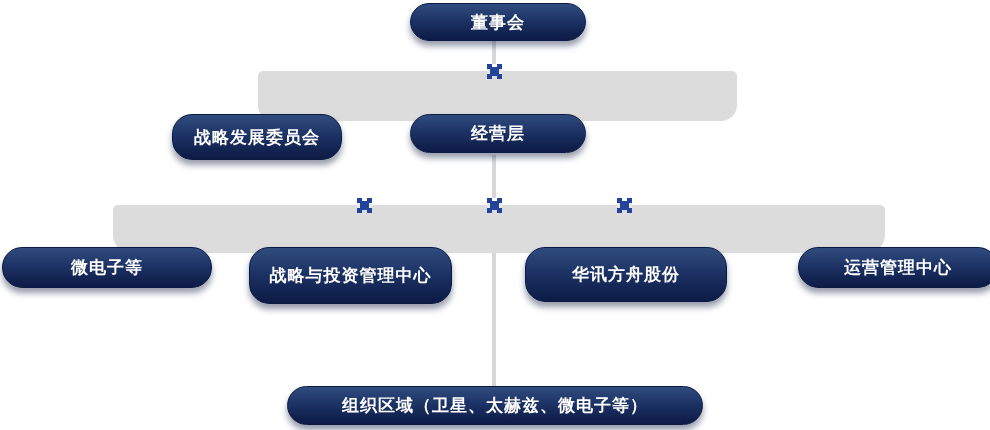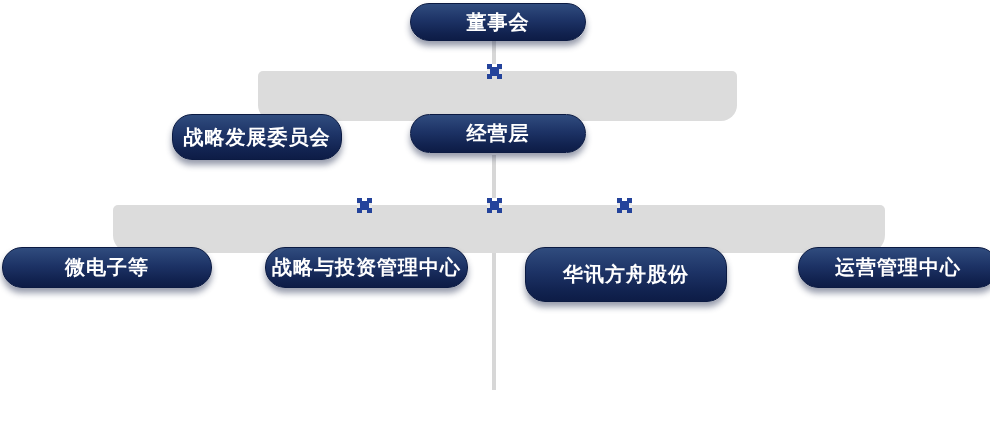--- a/index.html
+++ b/index.html
@@ -26,33 +26,33 @@
                     background:#e9e9e9; box-shadow:12px 0 0 #e9e9e9; }
   .anchor-1 { left:487px; top:64px; }
   .anchor-2 { left:357px; top:198px; }
   .anchor-3 { left:487px; top:198px; }
   .anchor-4 { left:617px; top:198px; }
 
   
   .node {
     position:absolute; z-index:4;
     display:flex; align-items:center; justify-content:center;
-    color:#ffffff; font-weight:bold; font-size:20px; letter-spacing:1px;
+    color:#ffffff; font-weight:bold; font-size:17px; letter-spacing:1px;
     background:linear-gradient(180deg,#304c7e 0%,#1d3366 45%,#11224f 82%,#0d1c46 100%);
     border:1px solid #0b1a42; box-sizing:border-box;
     border-radius:20px;
     box-shadow:0 5px 6px rgba(25,35,70,0.45);
     white-space:nowrap;
   }
   .n-board      { left:410px; top:3px;   width:176px; height:38px; }
   .n-committee  { left:172px; top:114px; width:170px; height:46px; }
   .n-management { left:410px; top:114px; width:176px; height:39px; }
   .n-audit      { left:658px; top:114px; width:170px; height:39px; }
   .n-platform   { left:2px;   top:247px; width:210px; height:41px; }
-  .n-invest     { left:265px; top:247px; width:203px; height:41px; }
+  .n-invest     { left:249px; top:247px; width:203px; height:57px; }
   .n-huaxun     { left:525px; top:247px; width:202px; height:55px; }
   .n-operations { left:798px; top:247px; width:200px; height:41px; }
   .n-region     { left:287px; top:386px; width:416px; height:39px; }
 </style>
 </head>
 <body>
 
 <div class="stage">
 
   <div class="vline vline-top"></div>
@@ -66,14 +66,15 @@
   <div class="anchor anchor-3"></div>
   <div class="anchor anchor-4"></div>
 
   <div class="node n-board">董事会</div>
   <div class="node n-committee">战略发展委员会</div>
   <div class="node n-management">经营层</div>
   <div class="node n-platform">微电子等</div>
   <div class="node n-invest">战略与投资管理中心</div>
   <div class="node n-huaxun">华讯方舟股份</div>
   <div class="node n-operations">运营管理中心</div>
+  <div class="node n-region">组织区域（卫星、太赫兹、微电子等）</div>
 
 </div>
 
 </body></html>

